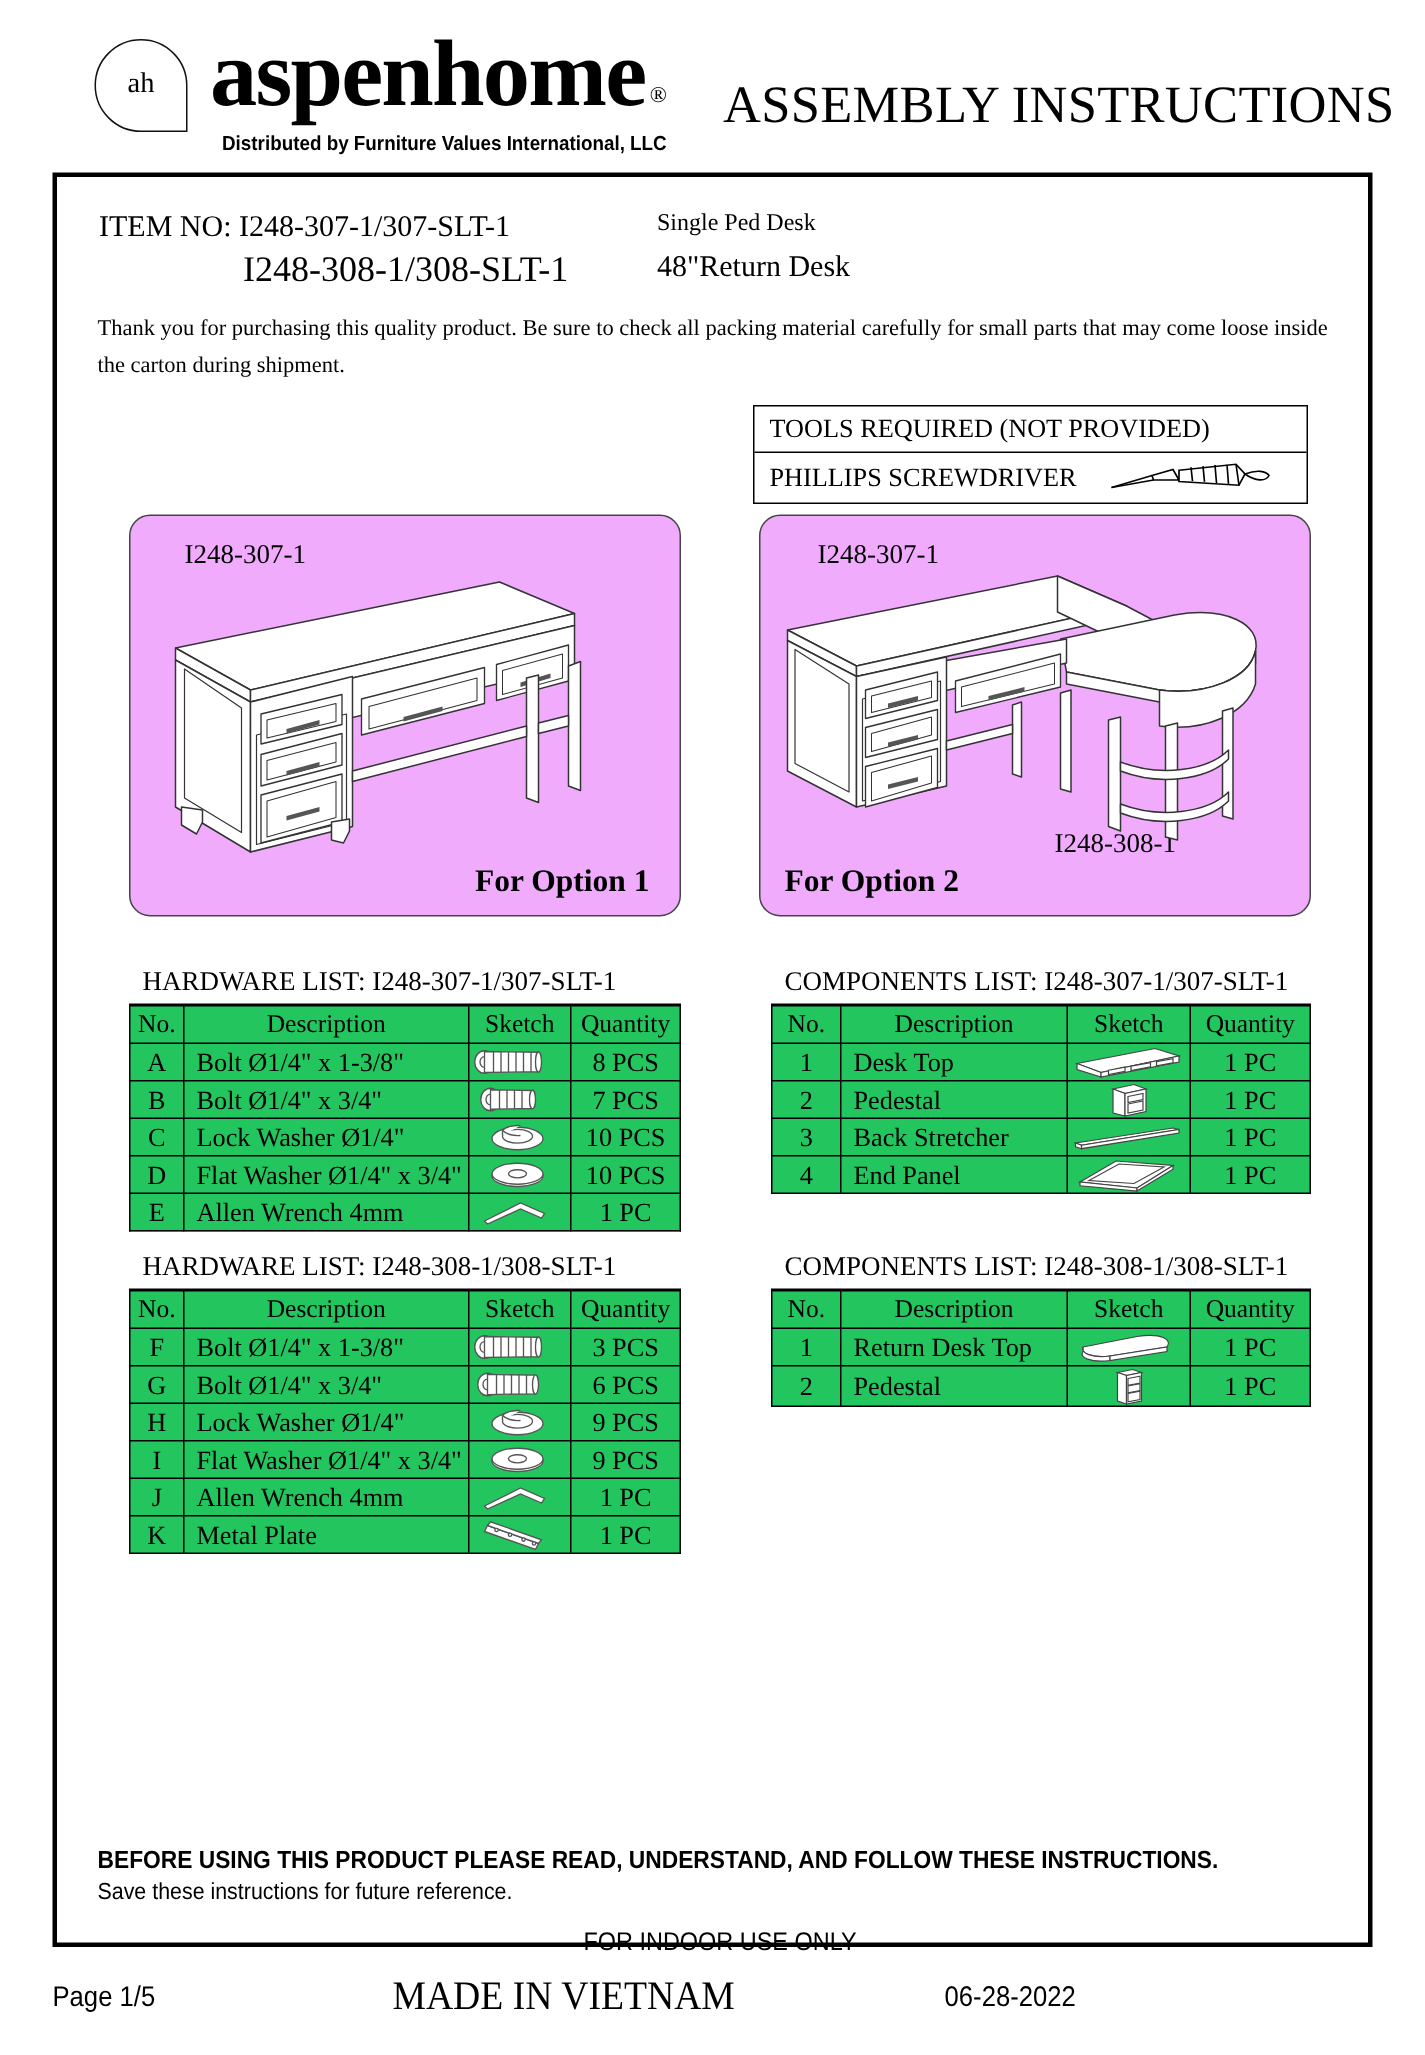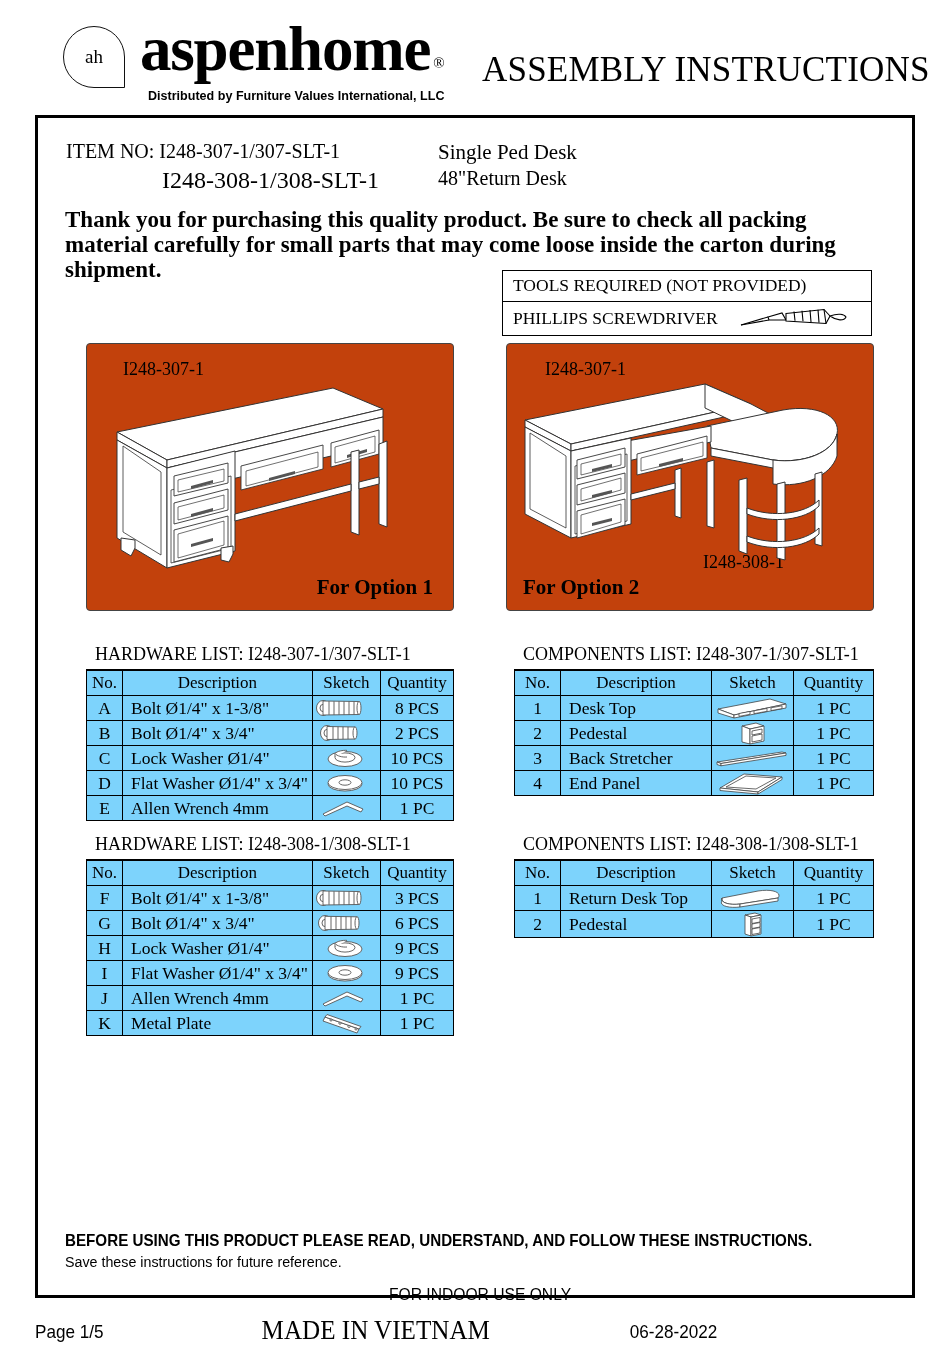--- a/index.html
+++ b/index.html
@@ -44,57 +44,57 @@
   
   .frame{
     position:absolute;left:35px;top:115px;
     width:880px;height:1183px;
     border:3.5px solid #000;
     box-sizing:border-box;
   }
 
   .item-no{position:absolute;left:28px;top:22px;font-size:20px;white-space:nowrap;}
   .item-no2{position:absolute;left:124px;top:49px;font-size:24px;white-space:nowrap;}
-  .item-desc1{position:absolute;left:400px;top:22px;font-size:21px;white-space:nowrap;}
+  .item-desc1{position:absolute;left:400px;top:22px;font-size:16px;white-space:nowrap;}
   .item-desc2{position:absolute;left:400px;top:49px;font-size:20px;white-space:nowrap;}
 
   .thanks{
     position:absolute;left:27px;top:89px;width:830px;
-    font-size:23px;line-height:25px;font-weight:bold;
+    font-size:15px;line-height:25px;
   }
 
   
   .tools-box{
     position:absolute;left:464px;top:152px;width:370px;
     border:1.6px solid #000;box-sizing:border-box;
   }
   .tools-head{
     border-bottom:1.6px solid #000;padding:4px 8px 5px 10px;
     font-size:17.5px;white-space:nowrap;
   }
   .tools-row{
     padding:5px 8px 6px 10px;font-size:17.5px;white-space:nowrap;
     display:flex;align-items:center;gap:20px;
   }
   .screwdriver{flex:0 0 auto;}
 
   
   .panel{
-    position:absolute;border:1.2px solid #444;border-radius:4px;
-    box-sizing:border-box;background:#c2410c;
+    position:absolute;border:1.2px solid #444;border-radius:14px;
+    box-sizing:border-box;background:#f0abfc;
   }
   .panel-1{left:48px;top:225px;width:368px;height:268px;}
   .panel-2{left:468px;top:225px;width:368px;height:268px;}
   .panel-code{position:absolute;font-size:18px;}
   .panel-opt{position:absolute;font-size:21px;font-weight:700;}
 
   
   .tbl{
     position:absolute;border:1.6px solid #000;box-sizing:border-box;
-    border-collapse:collapse;background:#7dd3fc;
+    border-collapse:collapse;background:#22c55e;
   }
   table.tbl{border-spacing:0;}
   .tbl caption{
     text-align:left;font-size:18px;padding:3px 0 4px 9px;
     border-bottom:1.1px solid #000;white-space:nowrap;
   }
   .tbl th,.tbl td{
     border:1.1px solid #000;font-weight:400;
     font-size:17.5px;padding:1px 4px;height:22px;
   }
@@ -337,21 +337,21 @@
             <svg width="64" height="18" viewBox="0 0 64 18">
                 <g fill="#fff" stroke="#555" stroke-width=".9">
               <ellipse cx="14" cy="9" rx="6.5" ry="7.5"></ellipse>
                   <ellipse cx="14" cy="9" rx="3" ry="3.6"></ellipse>
               <path d="M14 2.5 L42 3 L42 15 L14 15.5 Z"></path>
               <path d="M20 2.7 V15.3 M25 2.8 V15.2 M30 2.8 V15.2 M35 2.9 V15.1"></path>
               <ellipse cx="42" cy="9" rx="2" ry="6.2"></ellipse>
             </g>
               </svg>
           </td>
-          <td class="q">2 PCS</td>
+          <td class="q">7 PCS</td>
         </tr>
         <tr>
           <td class="c">C</td>
           <td class="d">Lock Washer  Ø1/4"</td>
           <td class="sk">
             <svg width="64" height="20" viewBox="0 0 64 20">
                 <g fill="#fff" stroke="#555" stroke-width=".9">
               <ellipse cx="32" cy="11" rx="17" ry="7.5"></ellipse>
               <ellipse cx="32" cy="9.5" rx="10" ry="4.6"></ellipse>
               <path d="M22 9 L22 5.5 C24 3.2 30 2 34 2.4"></path>

